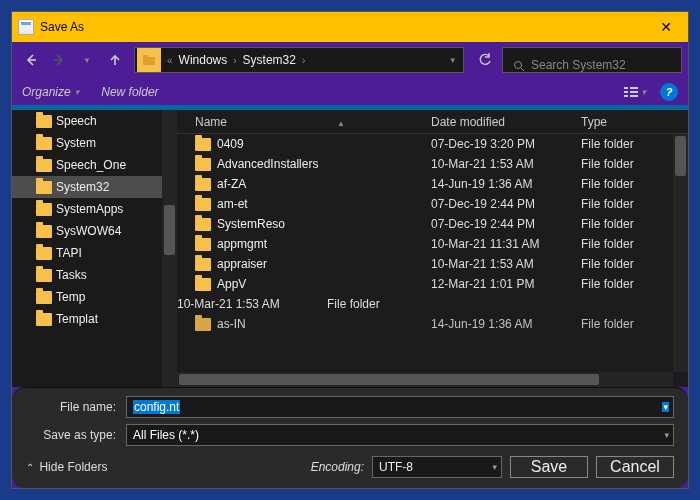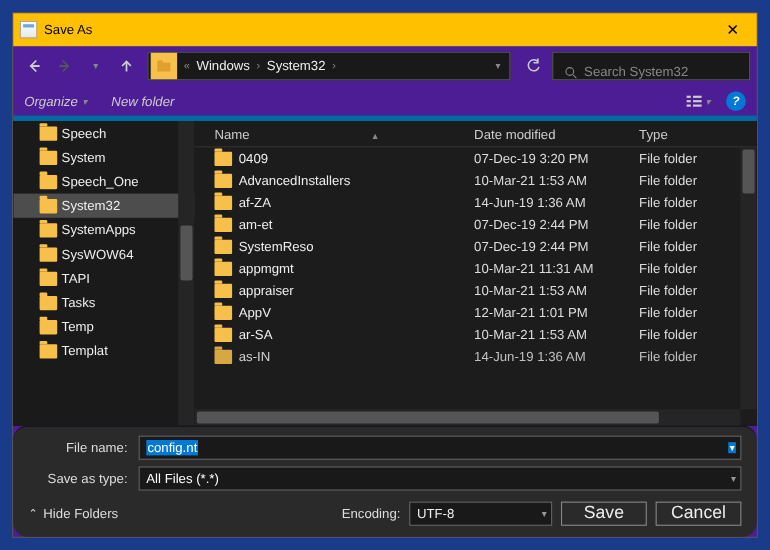--- a/index.html
+++ b/index.html
@@ -52,21 +52,21 @@
   .content-thumb-h { position:absolute; top:2px; bottom:2px; left:2px; width:420px; background:#555; border-radius:2px; }
   .bottom { background:#2a2a2a; padding:8px 14px 10px 14px; border-top:1px solid #111;border-radius:13px; }
   .form-row { display:flex; align-items:center; margin-bottom:6px; }
   .form-label { width:100px; text-align:right; color:#ddd; font-size:12px; padding-right:10px; }
   .form-input { flex:1; height:22px; background:#191919; border:1px solid #666; color:#fff; font-size:12px; padding:0 6px; display:flex; align-items:center; position:relative; }
   .form-input.sel-text span { background:#0078d4; color:#fff; padding:0 1px; }
   .form-input .drop { position:absolute; right:4px; color:#999; font-size:9px; }
   .actions { display:flex; align-items:center; margin-top:10px; }
   .hide-folders { color:#ddd; font-size:12px; display:flex; align-items:center; gap:5px; }
   .enc-area { margin-left:auto; display:flex; align-items:center; gap:8px; }
-  .enc-label { color:#ddd; font-size:12px; }
+  .enc-label { color:#ddd; font-size:12px;font-style:italic; }
   .enc-select { width:130px; height:22px; background:#191919; border:1px solid #666; color:#eee; font-size:12px; padding:0 6px; display:flex; align-items:center; position:relative; }
   .enc-select .drop { position:absolute; right:4px; color:#999; font-size:9px; }
   .btn { width:78px; height:22px; background:#2a2a2a; border:1px solid #888; color:#eee; font-size:16px; display:flex; align-items:center; justify-content:center; }
   svg { display:block; }
 </style>
 </head>
 <body>
 
 <div class="window">
 
@@ -260,24 +260,20 @@
           </div>
           <div class="row">
             <div class="rname">
               <div class="folder-ico"></div>
               <span>AppV</span>
             </div>
             <div class="rdate">12-Mar-21 1:01 PM</div>
             <div class="rtype">File folder</div>
           </div>
           <div class="row">
-            <div class="rname">
-              <div class="folder-ico"></div>
-              <span>ar-SA</span>
-            </div>
             <div class="rdate">10-Mar-21 1:53 AM</div>
             <div class="rtype">File folder</div>
           </div>
           <div class="row cut">
             <div class="rname">
               <div class="folder-ico"></div>
               <span>as-IN</span>
             </div>
             <div class="rdate">14-Jun-19 1:36 AM</div>
             <div class="rtype">File folder</div>

